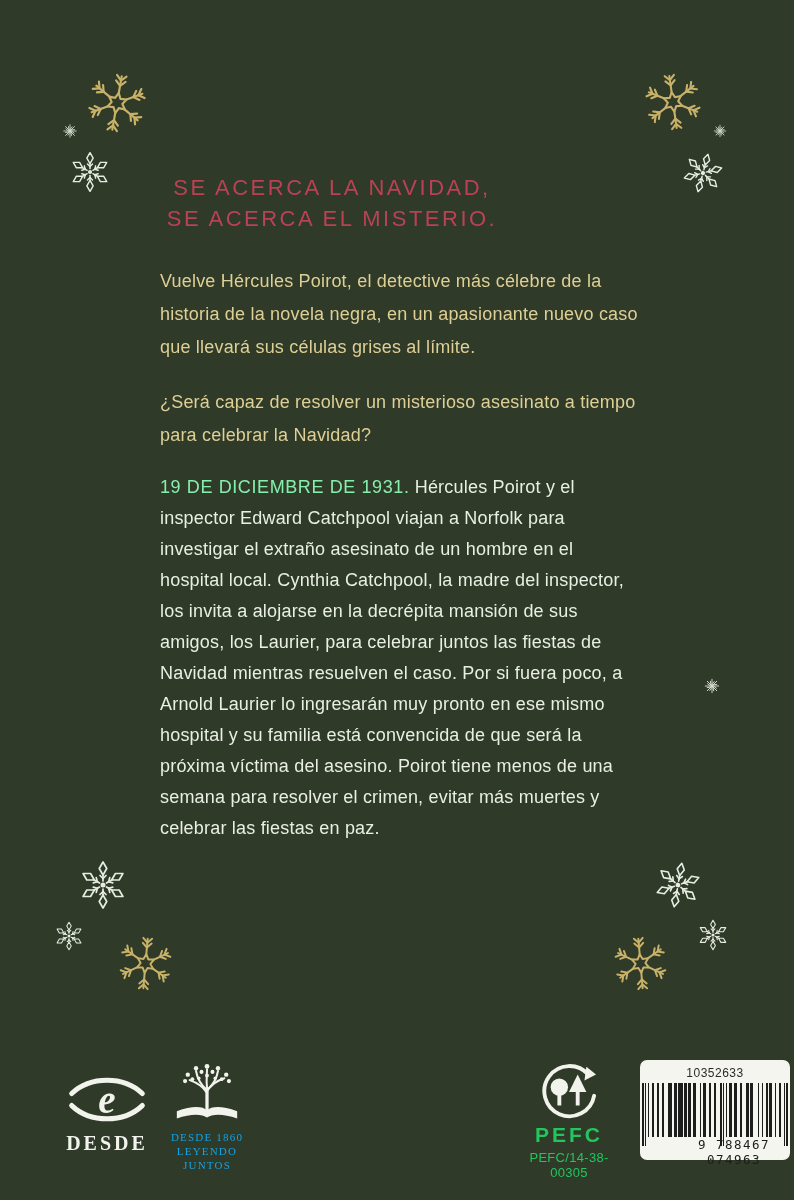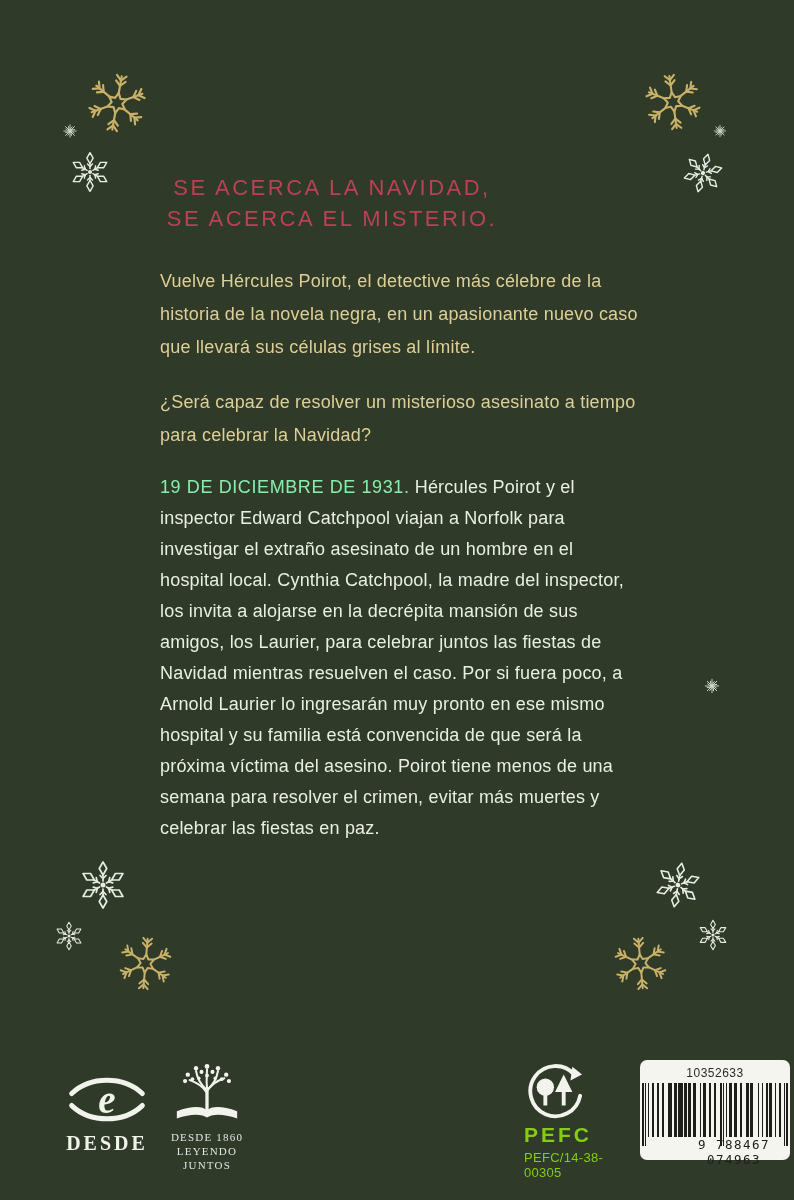--- a/index.html
+++ b/index.html
@@ -38,27 +38,27 @@
   .para2 { top: 386px; }
   .synopsis { top: 472px; color: #e9efe3; line-height: 31px; }
   .date-lead { color: #86efac; letter-spacing: 0.6px; }
 
   
   .espasa { position: absolute; left: 52px; top: 1074px; width: 110px; text-align: center; color: #f1f3ec; }
   .espasa-word {
     font-family: "Liberation Serif", serif;
     font-size: 20px; letter-spacing: 3px; margin-top: 2px; font-weight: 600;
   }
-  .imprint { position: absolute; left: 152px; top: 1060px; width: 110px; text-align: center; color: #e5e5e5; }
+  .imprint { position: absolute; left: 152px; top: 1060px; width: 110px; text-align: center; color: #0ea5e9; }
   .imprint-text {
     font-family: "Liberation Serif", serif;
     font-size: 11px; letter-spacing: 1.2px; line-height: 14px; margin-top: 2px;
     white-space: pre-line;
   }
-  .pefc { position: absolute; left: 524px; top: 1063px; width: 90px; color: #84cc16; }
+  .pefc { position: absolute; left: 524px; top: 1063px; width: 90px; text-align: center; color: #22c55e; }
   .pefc-word { font-size: 21px; font-weight: 700; letter-spacing: 3px; margin-top: 0px; }
   .pefc-cert { font-size: 13px; letter-spacing: 0.3px; margin-top: 3px; }
 
   .barcode-label {
     position: absolute; left: 640px; top: 1060px;
     width: 150px; height: 100px;
     background: #f5f5ef; border-radius: 7px;
     box-sizing: border-box; padding-top: 6px;
   }
   .barcode-top { text-align: center; color: #2a2a2a; font-size: 12px; letter-spacing: 0.5px; }

